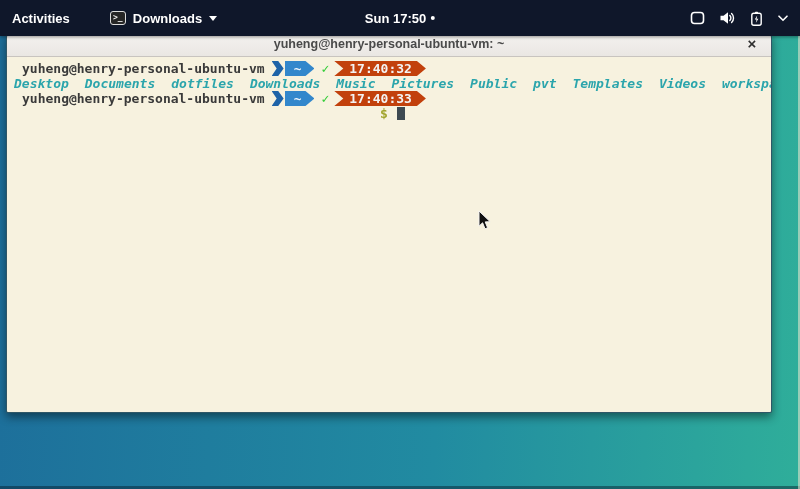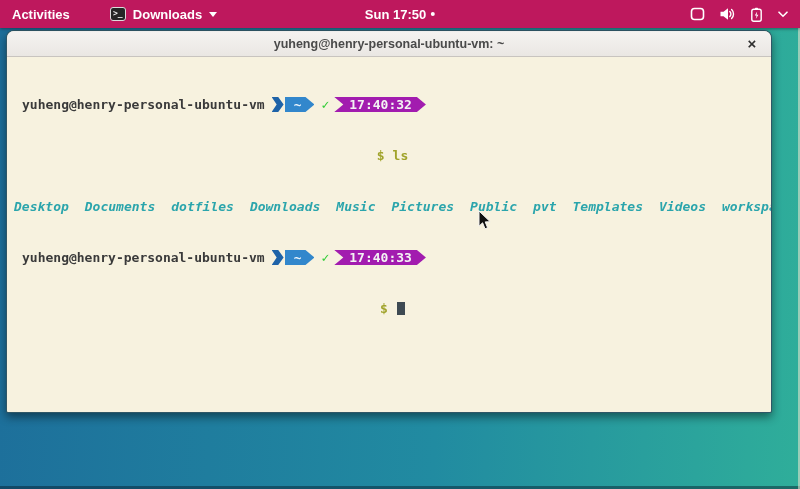--- a/index.html
+++ b/index.html
@@ -4,22 +4,22 @@
 <style>
   * { margin:0; padding:0; box-sizing:border-box; }
   html,body { width:800px; height:489px; }
   body {
     position:relative; overflow:hidden;
     background:linear-gradient(92deg, #1d6f9b 0%, #218ba1 55%, #2fae9a 100%);
     font-family:"Liberation Sans", sans-serif;
   }
   
   .topbar {
-    position:absolute; top:0; left:0; right:0; height:28px;
-    background:#be185d; color:#fff; display:flex; align-items:center;
+    position:absolute; top:0; left:0; right:0; height:36px;
+    background:#0f172a; color:#fff; display:flex; align-items:center;
     z-index:30; box-shadow:0 1px 3px rgba(0,0,0,.4);
   }
   .activities { margin-left:12px; font-size:13px; font-weight:600; cursor:default; }
   .appmenu { margin-left:40px; display:flex; align-items:center; gap:7px; font-size:13px; font-weight:600; }
   .app-icon {
     width:16px; height:14px; background:#262626; border:1px solid #dcdcdc; border-radius:3px;
     color:#f0f0f0; font:700 8px/12px "DejaVu Sans Mono", monospace; text-align:center;
   }
   .dd-arrow { width:0; height:0; border-left:4px solid transparent; border-right:4px solid transparent; border-top:5px solid #fff; margin-top:1px; }
   .clock-wrap { position:absolute; left:50%; transform:translateX(-50%); height:100%; display:flex; align-items:center; gap:5px; font-size:13px; font-weight:600; }
@@ -46,37 +46,37 @@
     display:flex; align-items:center; justify-content:center;
     font-size:15px; font-weight:700; color:#2f2f2f; cursor:default;
   }
   .term {
     position:absolute; top:27px; left:0; right:0; bottom:0;
     padding:3px 0 0 7px; overflow:hidden;
     font-family:"DejaVu Sans Mono", "Liberation Mono", monospace;
     font-size:13px; line-height:15px; font-weight:600; color:#3a3a3a;
     white-space:nowrap;
   }
-  .line { height:15px;margin-top:36px; }
+  .line { height:15px; }
   .prompt-line { display:flex; align-items:center; }
   .user-host { padding-left:8px; color:#3a3a3a; }
   .pl-chev {
     width:12px; height:15px; margin-left:7px; flex:0 0 auto;
     background:#1e63a8;
     clip-path:polygon(0 0, 55% 0, 100% 50%, 55% 100%, 0 100%, 42% 50%);
   }
   .seg-blue {
     margin-left:1px; height:15px; line-height:15px; padding:0 13px 0 9px;
     background:#3287cc; color:#eaf3fb;
     clip-path:polygon(0 0, calc(100% - 9px) 0, 100% 50%, calc(100% - 9px) 100%, 0 100%);
   }
   .check { color:#30cc35; margin:0 5px 0 7px; }
   .seg-dark {
     height:15px; line-height:15px; padding:0 14px 0 15px;
-    background:#a21caf; color:#f3f3f3;
+    background:#c2410c; color:#f3f3f3;
     clip-path:polygon(0 0, calc(100% - 9px) 0, 100% 50%, calc(100% - 9px) 100%, 0 100%, 9px 50%);
   }
   .dollar { color:#a0a32a; }
   .cmd { color:#a0a32a; margin-left:8px; }
   .ls-row { color:#2ba5ac;font-style:italic; }
   .ls-entry { margin-right:16px; }
   .cursor-block {
     display:inline-block; width:8px; height:13px; background:#3e4a52;
     margin-left:9px; vertical-align:-2px;
   }
@@ -131,23 +131,20 @@
   <div class="term">
 
     <div class="line prompt-line">
       <span class="user-host">yuheng@henry-personal-ubuntu-vm</span>
       <span class="pl-chev"></span>
       <span class="seg-blue">~</span>
       <span class="check">✓</span>
       <span class="seg-dark">17:40:32</span>
     </div>
 
-    <div class="line">
-      <span class="dollar">$</span><span class="cmd">ls</span>
-    </div>
 
     <div class="line ls-row"><span class="ls-entry">Desktop</span><span class="ls-entry">Documents</span><span class="ls-entry">dotfiles</span><span class="ls-entry">Downloads</span><span class="ls-entry">Music</span><span class="ls-entry">Pictures</span><span class="ls-entry">Public</span><span class="ls-entry">pvt</span><span class="ls-entry">Templates</span><span class="ls-entry">Videos</span><span class="ls-entry">workspace</span></div>
 
     <div class="line prompt-line">
       <span class="user-host">yuheng@henry-personal-ubuntu-vm</span>
       <span class="pl-chev"></span>
       <span class="seg-blue">~</span>
       <span class="check">✓</span>
       <span class="seg-dark">17:40:33</span>
     </div>

